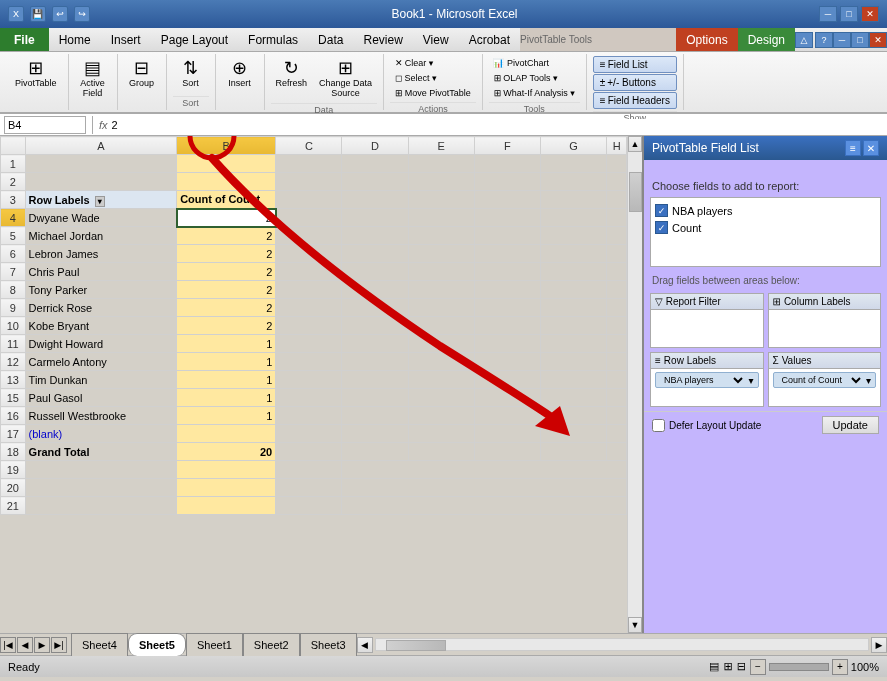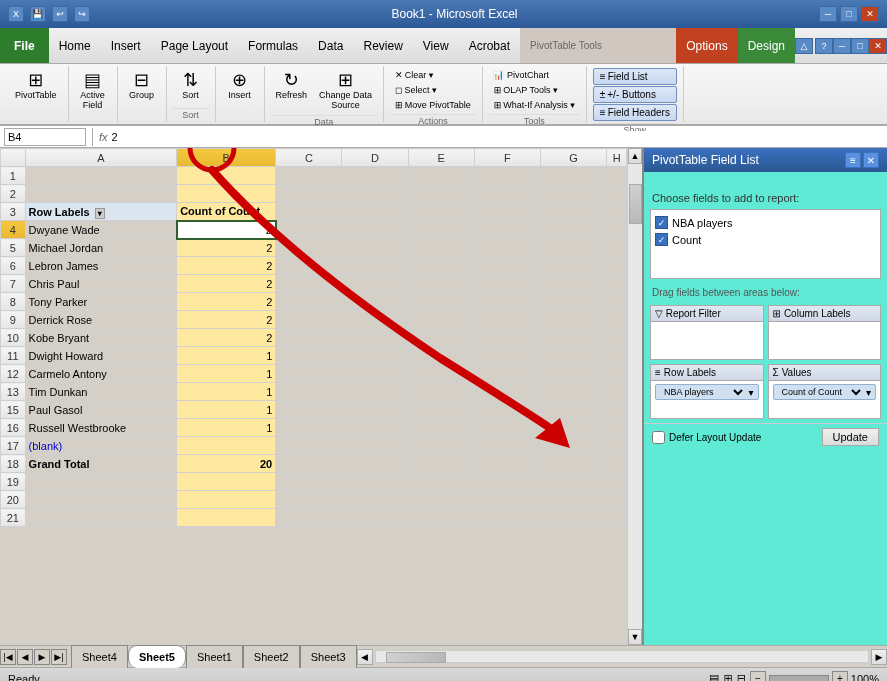--- a/index.html
+++ b/index.html
@@ -19,21 +19,21 @@
     }
     .title-bar-left { display: flex; align-items: center; gap: 6px; }
     .title-bar-icons { display: flex; gap: 3px; }
     .title-icon { width: 16px; height: 16px; background: #5a8ac6; border: 1px solid #3a6aa0; border-radius: 2px; display: inline-flex; align-items: center; justify-content: center; font-size: 9px; color: white; }
     .win-btn { width: 18px; height: 16px; background: #5a8ac6; border: 1px solid #3a6aa0; display: inline-flex; align-items: center; justify-content: center; font-size: 9px; color: white; cursor: pointer; }
     .win-btn.close { background: #c04020; }
 
     
     .menu-bar {
       background: linear-gradient(to bottom, #f0f0f0, #dcdcdc);
-      height: 36px;
+      height: 24px;
       display: flex;
       align-items: center;
       border-bottom: 1px solid #aaa;
     }
     .menu-item {
       padding: 4px 10px;
       cursor: pointer;
       font-size: 12px;
       height: 100%;
       display: flex;
@@ -152,21 +152,21 @@
       background: linear-gradient(to bottom, #f5f5f5, #e5e5e5);
       text-align: center;
       color: #333;
       width: 25px;
     }
     .filter-btn { font-size: 8px; background: #ccc; border: 1px solid #999; padding: 0 2px; cursor: pointer; margin-left: 2px; }
 
     
     .pivot-panel {
       width: 245px;
-      background: #5eead4;
+      background: #c4b5fd;
       border-left: 2px solid #888;
       display: flex;
       flex-direction: column;
       font-size: 11px;
     }
     .pivot-panel-header {
       background: linear-gradient(to bottom, #3a70c0, #2a5890);
       color: white;
       padding: 4px 8px;
       font-size: 12px;
@@ -309,21 +309,21 @@
 <div class="menu-bar">
   <span class="menu-item file-btn">File</span>
   <span class="menu-item">Home</span>
   <span class="menu-item">Insert</span>
   <span class="menu-item">Page Layout</span>
   <span class="menu-item">Formulas</span>
   <span class="menu-item">Data</span>
   <span class="menu-item">Review</span>
   <span class="menu-item">View</span>
   <span class="menu-item">Acrobat</span>
-  <span style="flex:1;background:#d0c8c0;height:100%;display:flex;align-items:center;padding-left:10px;font-size:10px;color:#666;">PivotTable Tools</span>
+  <span style="flex:1;background:#d0c8c0;height:100%;display:flex;align-items:center;font-size:10px;color:#666;">PivotTable Tools</span>
   <span class="menu-item options-btn">Options</span>
   <span class="menu-item design-btn">Design</span>
   <span class="win-btn" style="margin-right:2px;">△</span>
   <span class="win-btn">?</span>
   <span class="win-btn">─</span>
   <span class="win-btn">□</span>
   <span class="win-btn close">✕</span>
 </div>
 
 <div class="ribbon" style="height:62px;">

